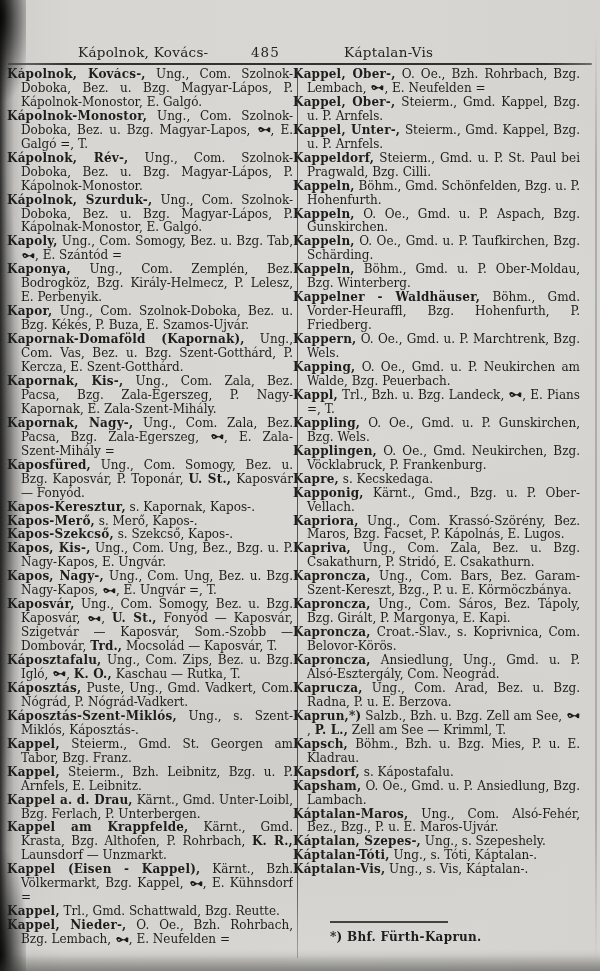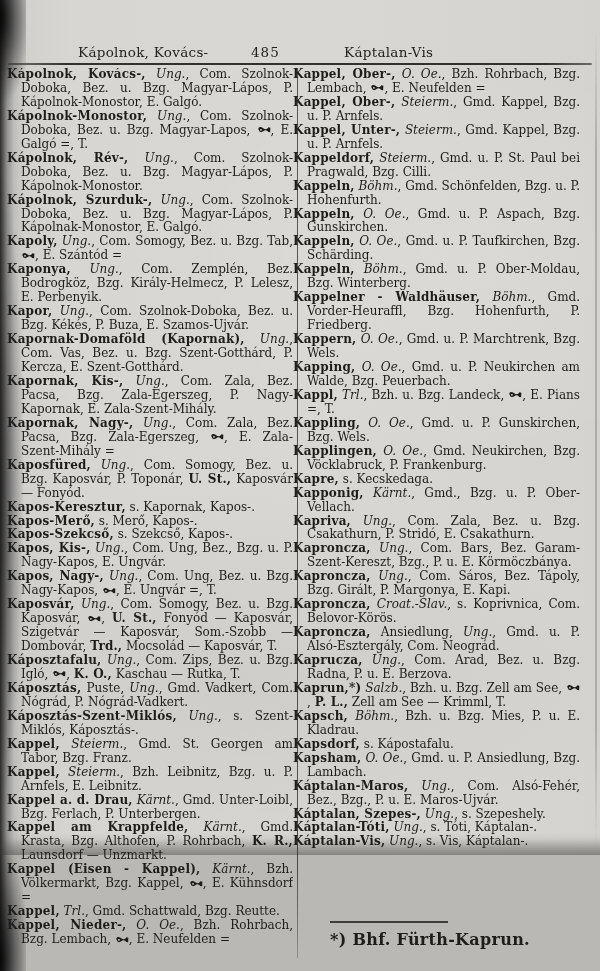--- a/index.html
+++ b/index.html
@@ -2,21 +2,21 @@
 <html><head>
 <meta charset="utf-8">
 <style>
   html,body{margin:0;padding:0;}
   body{
     width:600px;height:971px;overflow:hidden;
     background:#b9b8b4;
     font-family:"DejaVu Serif","Liberation Serif",serif;
   }
   .page{
-    position:relative;width:600px;height:855px;
+    position:relative;width:600px;height:971px;
     background:
       radial-gradient(ellipse 420px 300px at 78% 30%, rgba(255,255,255,.10), rgba(255,255,255,0) 70%),
       radial-gradient(ellipse 500px 260px at 40% 80%, rgba(120,118,112,.10), rgba(0,0,0,0) 75%),
       linear-gradient(to top, rgba(90,90,86,.30), rgba(0,0,0,0) 22px),
       linear-gradient(90deg, #cfcecb 0%, #d7d6d2 12%, #d8d7d3 55%, #d4d3cf 100%);
     color:#1d1d1b;
   }
   
   .binding-shadow{
     position:absolute;left:0;top:0;width:26px;height:971px;
@@ -49,27 +49,27 @@
     position:absolute;top:69px;left:297px;width:1px;height:889px;
     background:linear-gradient(to bottom, rgba(45,45,42,.75), rgba(45,45,42,.8) 90%, rgba(45,45,42,.3));
   }
   
   .columns{position:absolute;top:68px;left:7px;width:587px;display:flex;}
   .col{font-size:12px;line-height:13.95px;text-align:justify;color:#1d1d1b;overflow:hidden;height:892px;}
   .col-left{width:286px;}
   .col-right{width:287px;}
   .entry{margin:0;padding-left:14px;text-indent:-14px;}
   .bf{font-weight:700;letter-spacing:.2px;}
-  .it{font-style:italic;}
+  .it{}
   .posthorn{display:inline-block;width:14px;height:8px;vertical-align:-.5px;}
   .posthorn svg{display:block;}
   
   .footnote{position:absolute;left:330px;top:921px;width:220px;}
   .fn-rule{width:118px;height:1.5px;background:rgba(40,40,36,.85);margin-bottom:7px;}
-  .fn-text{font-size:16px;font-weight:700;letter-spacing:.3px;color:#1d1d1b;}
+  .fn-text{font-size:12px;font-weight:700;letter-spacing:.3px;color:#1d1d1b;}
 </style>
 </head>
 <body>
 
 <div class="page">
 
   <div class="binding-shadow"></div>
   <div class="right-edge"></div>
   <div class="bottom-smudge"></div>
 
@@ -152,20 +152,21 @@
         <p class="entry"><span class="bf">Kappern,</span><span class="it"> O. Oe.</span><span>, Gmd. u. P. Marchtrenk, Bzg. Wels.</span></p>
         <p class="entry"><span class="bf">Kapping,</span><span class="it"> O. Oe.</span><span>, Gmd. u. P. Neukirchen am Walde, Bzg. Peuerbach.</span></p>
         <p class="entry"><span class="bf">Kappl,</span><span class="it"> Trl.</span><span>, Bzh. u. Bzg. Landeck, </span><span class="posthorn"><svg width="14" height="8" viewBox="0 0 16 9" xmlns="http://www.w3.org/2000/svg">
     <path fill="#1c1c1a" d="M2.1 4.6C.4 3 2.6 .6 5 1.3c2.1.6 3.2 2.7 5.1 2.4 1.4-.2 2.3-1.3 2.9-2.4l2.3.5-.3 5.3-2.3-.2c-.6-1-1.6-2-3-2-1.9 0-3.4 2.4-5.6 2C3.1 6.7 2.5 6 2.1 4.6z"></path>
     <circle cx="4.5" cy="4.3" r="1.05" fill="#d7d6d2"></circle>
   </svg></span><span>, E. Pians =, T.</span></p>
         <p class="entry"><span class="bf">Kappling,</span><span class="it"> O. Oe.</span><span>, Gmd. u. P. Gunskirchen, Bzg. Wels.</span></p>
         <p class="entry"><span class="bf">Kapplingen,</span><span class="it"> O. Oe.</span><span>, Gmd. Neukirchen, Bzg. Vöcklabruck, P. Frankenburg.</span></p>
         <p class="entry"><span class="bf">Kapre,</span><span> s. Kecskedaga.</span></p>
         <p class="entry"><span class="bf">Kapponig,</span><span class="it"> Kärnt.</span><span>, Gmd., Bzg. u. P. Ober-Vellach.</span></p>
+        <p class="entry"><span class="bf">Kapriora,</span><span class="it"> Ung.</span><span>, Com. Krassó-Szörény, Bez. Maros, Bzg. Facset, P. Kápolnás, E. Lugos.</span></p>
         <p class="entry"><span class="bf">Kapriva,</span><span class="it"> Ung.</span><span>, Com. Zala, Bez. u. Bzg. Csakathurn, P. Stridó, E. Csakathurn.</span></p>
         <p class="entry"><span class="bf">Kaproncza,</span><span class="it"> Ung.</span><span>, Com. Bars, Bez. Garam-Szent-Kereszt, Bzg., P. u. E. Körmöczbánya.</span></p>
         <p class="entry"><span class="bf">Kaproncza,</span><span class="it"> Ung.</span><span>, Com. Sáros, Bez. Tápoly, Bzg. Girált, P. Margonya, E. Kapi.</span></p>
         <p class="entry"><span class="bf">Kaproncza,</span><span class="it"> Croat.-Slav.</span><span>, s. Koprivnica, Com. Belovor-Körös.</span></p>
         <p class="entry"><span class="bf">Kaproncza,</span><span> Ansiedlung, </span><span class="it">Ung.</span><span>, Gmd. u. P. Alsó-Esztergály, Com. Neográd.</span></p>
         <p class="entry"><span class="bf">Kaprucza,</span><span class="it"> Ung.</span><span>, Com. Arad, Bez. u. Bzg. Radna, P. u. E. Berzova.</span></p>
         <p class="entry"><span class="bf">Kaprun,*)</span><span class="it"> Salzb.</span><span>, Bzh. u. Bzg. Zell am See, </span><span class="posthorn"><svg width="14" height="8" viewBox="0 0 16 9" xmlns="http://www.w3.org/2000/svg">
     <path fill="#1c1c1a" d="M2.1 4.6C.4 3 2.6 .6 5 1.3c2.1.6 3.2 2.7 5.1 2.4 1.4-.2 2.3-1.3 2.9-2.4l2.3.5-.3 5.3-2.3-.2c-.6-1-1.6-2-3-2-1.9 0-3.4 2.4-5.6 2C3.1 6.7 2.5 6 2.1 4.6z"></path>
     <circle cx="4.5" cy="4.3" r="1.05" fill="#d7d6d2"></circle>
   </svg></span><span>, </span><span class="bf">P. L.,</span><span> Zell am See — Krimml, T.</span></p>

